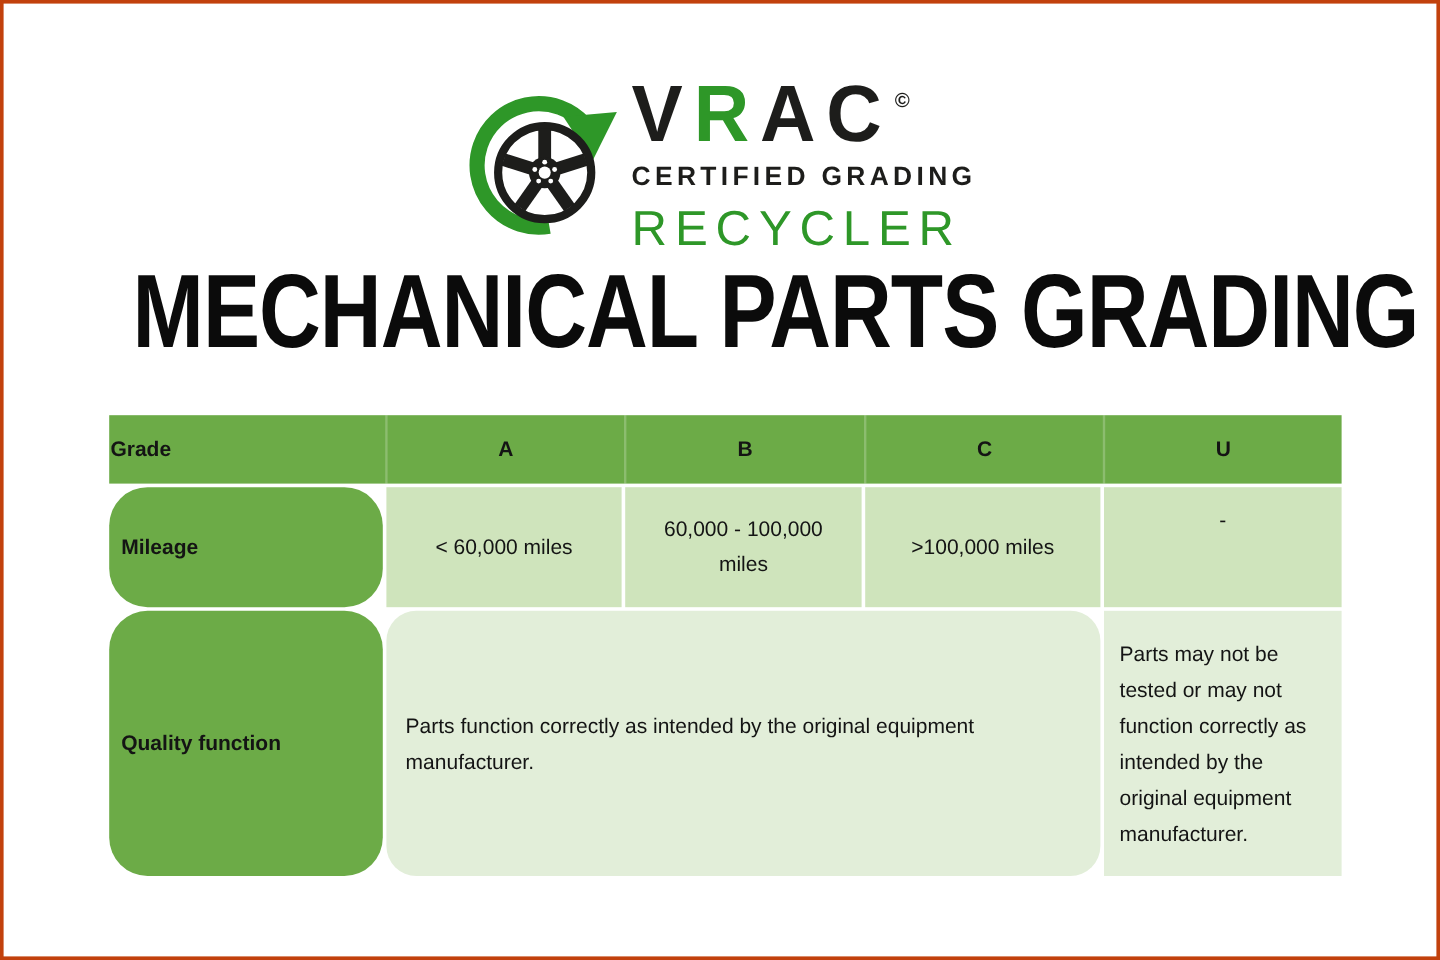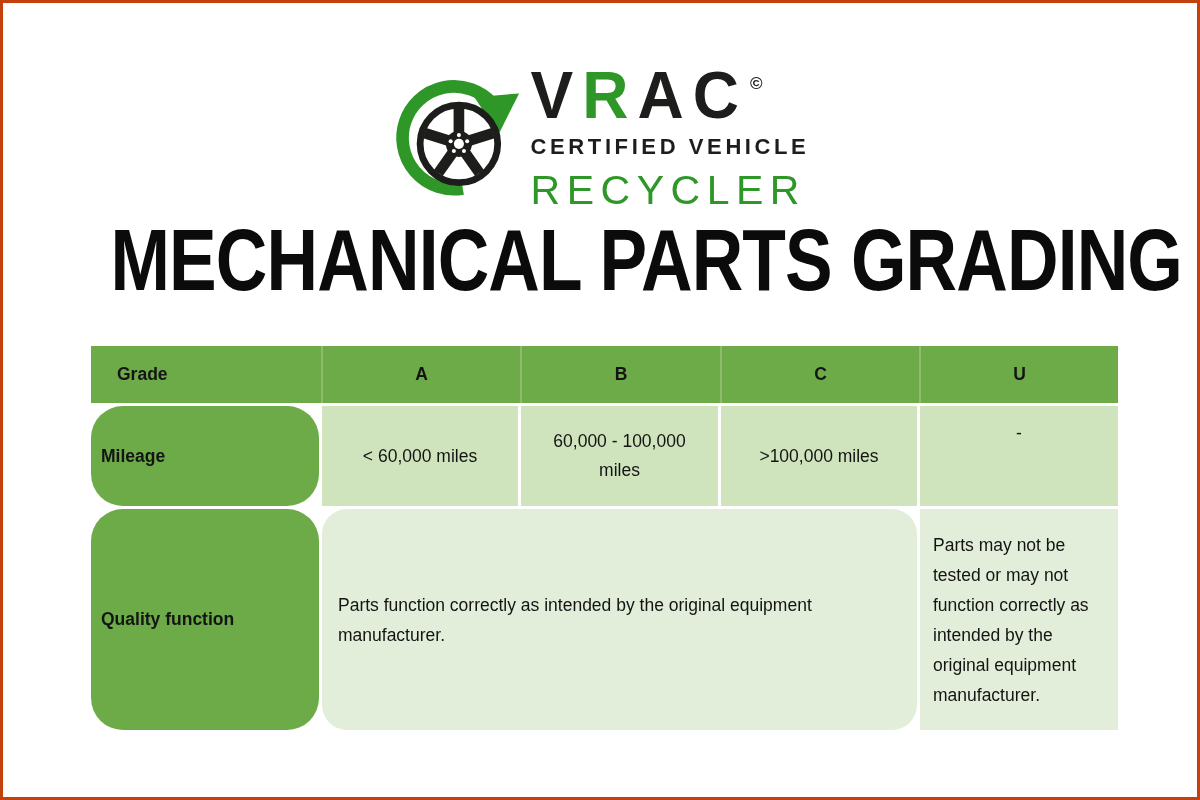--- a/index.html
+++ b/index.html
@@ -49,21 +49,21 @@
   .grading-table{position:absolute; left:88px; top:343px; width:1027px; color:var(--table-text);}
   .hrow{
     display:grid; grid-template-columns:230px 199px 200px 199px 199px;
     height:57px; background:var(--header-green);
   }
   .hcell{
     display:flex; align-items:center; justify-content:center;
     font-size:17.5px; font-weight:bold;
     border-left:2px solid rgba(255,255,255,0.22);
   }
-  .hcell:first-child{border-left:none; justify-content:flex-start; padding-left:26px;}
+  .hcell:first-child{border-left:none; justify-content:flex-start; padding-left:1px;}
 
   .mrow{display:grid; grid-template-columns:228px 196px 197px 196px 198px; gap:3px; margin-top:3px; height:100px;}
   .qrow{display:grid; grid-template-columns:228px 595px 198px; gap:3px; margin-top:3px; height:221px;}
 
   .cell{font-size:17.5px;}
   .cell.label{
     background:var(--header-green); font-weight:bold;
     display:flex; align-items:center; padding-left:10px;border-radius:32px;
   }
   .band1{
@@ -103,21 +103,21 @@
           <circle cx="70" cy="63" r="2.1"></circle>
           <circle cx="61.5" cy="69.3" r="2.1"></circle>
           <circle cx="64.8" cy="79.3" r="2.1"></circle>
           <circle cx="75.2" cy="79.3" r="2.1"></circle>
           <circle cx="78.5" cy="69.3" r="2.1"></circle>
         </g>
       </svg>
     </div>
     <div class="logo-text">
       <div class="brand-line"><span class="letter">V</span><span class="letter letter-green">R</span><span class="letter">A</span><span class="letter">C</span><span class="copyright">©</span></div>
-      <div class="cert-line">CERTIFIED VEHICLE</div>
+      <div class="cert-line">CERTIFIED GRADING</div>
       <div class="recy-line">RECYCLER</div>
     </div>
   </header>
 
   <h1 class="title">MECHANICAL PARTS GRADING</h1>
 
   <section class="grading-table">
 
     <div class="hrow">
       <div class="hcell">Grade</div>

